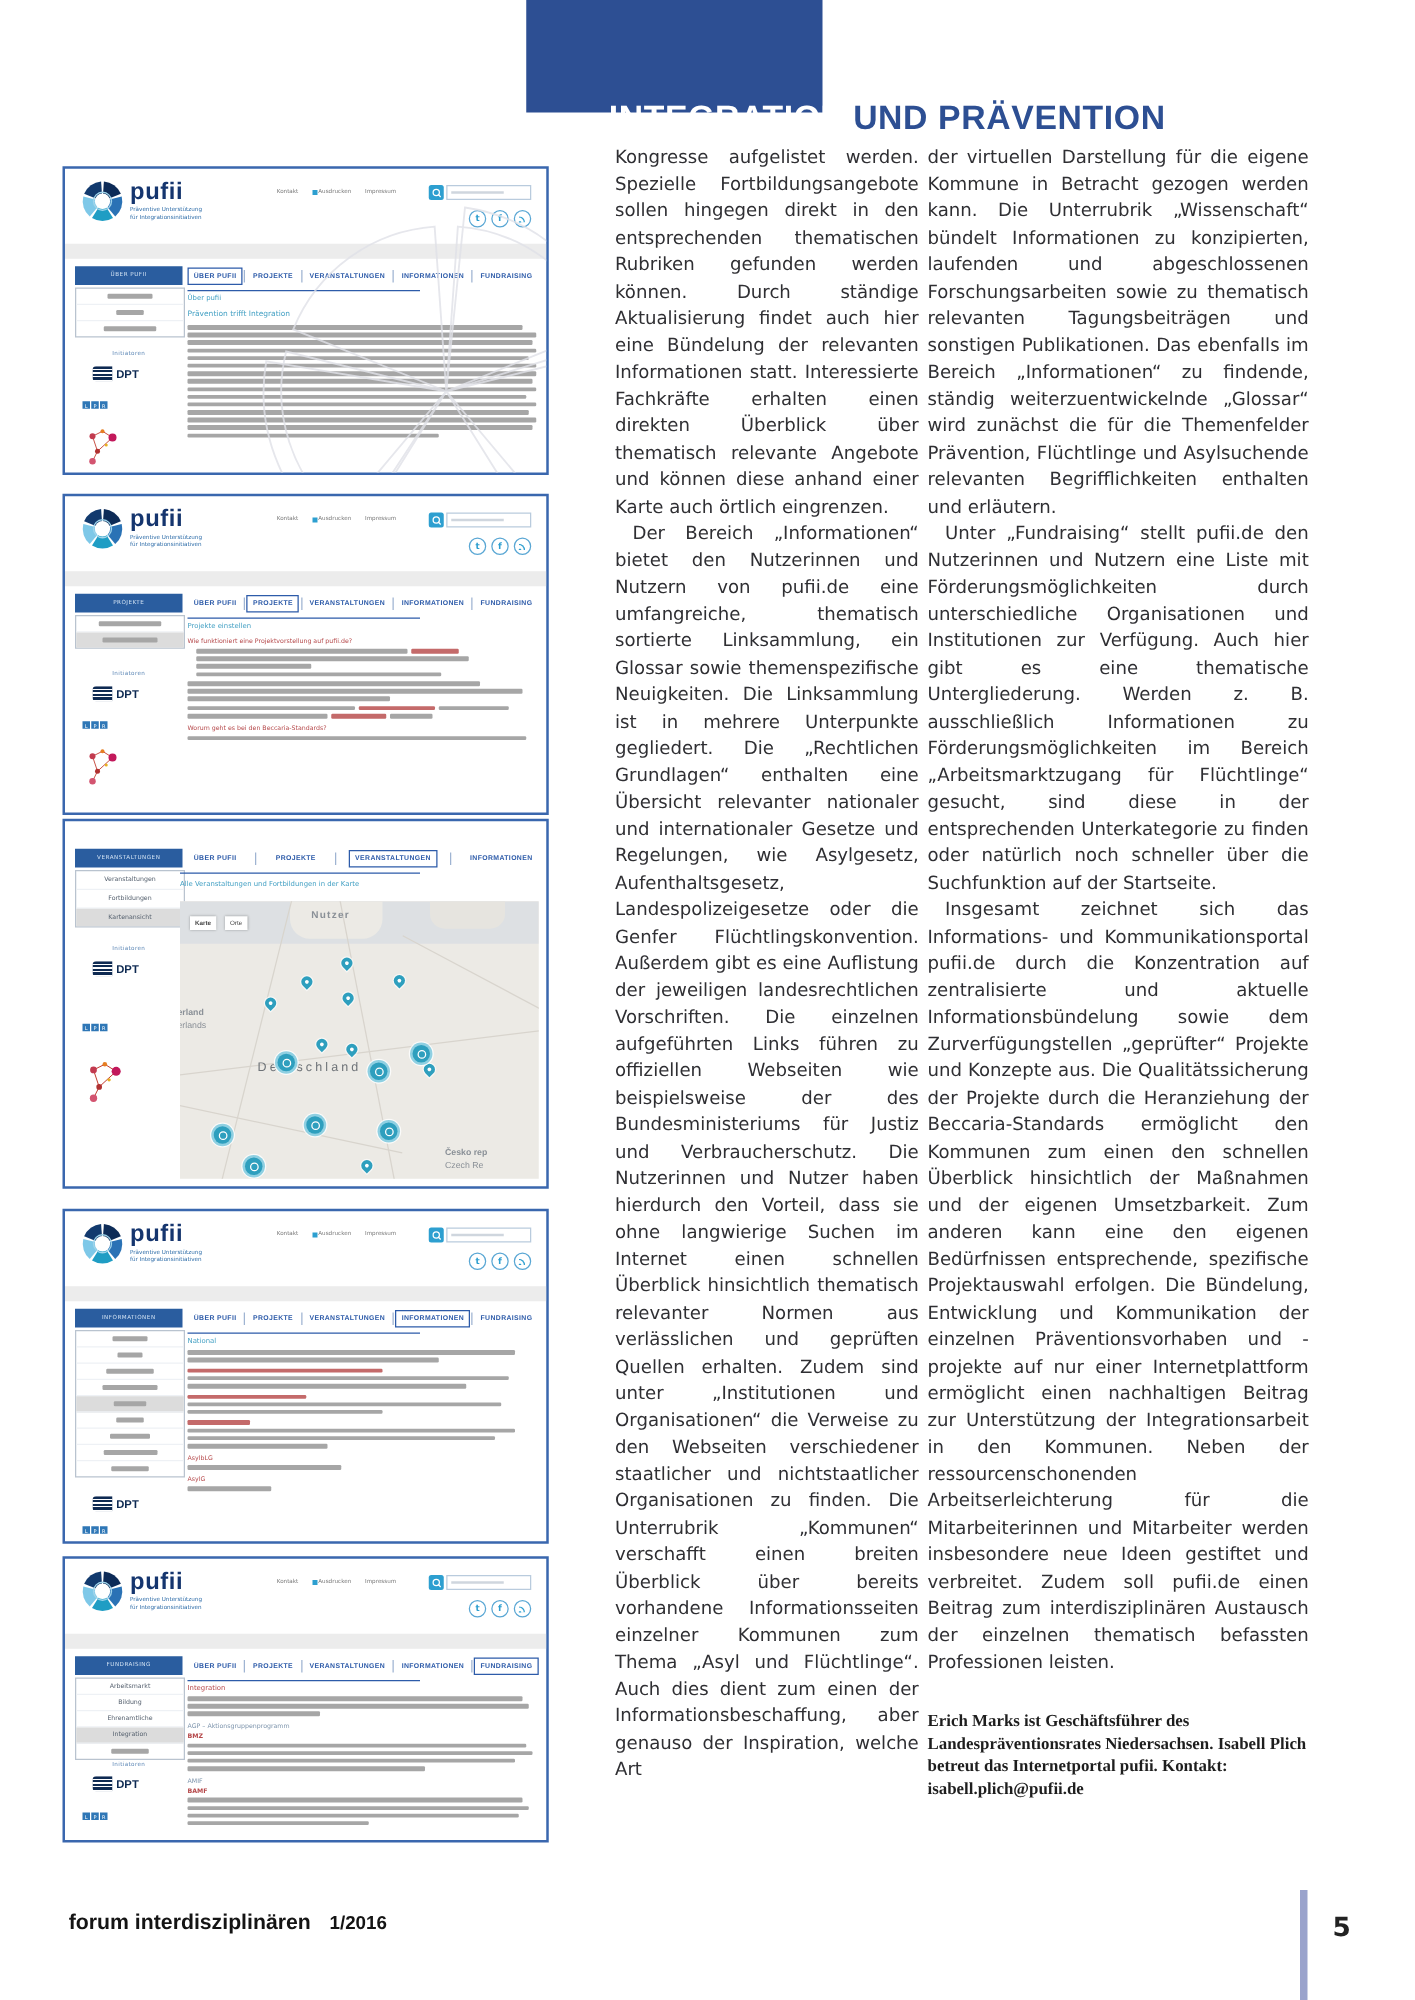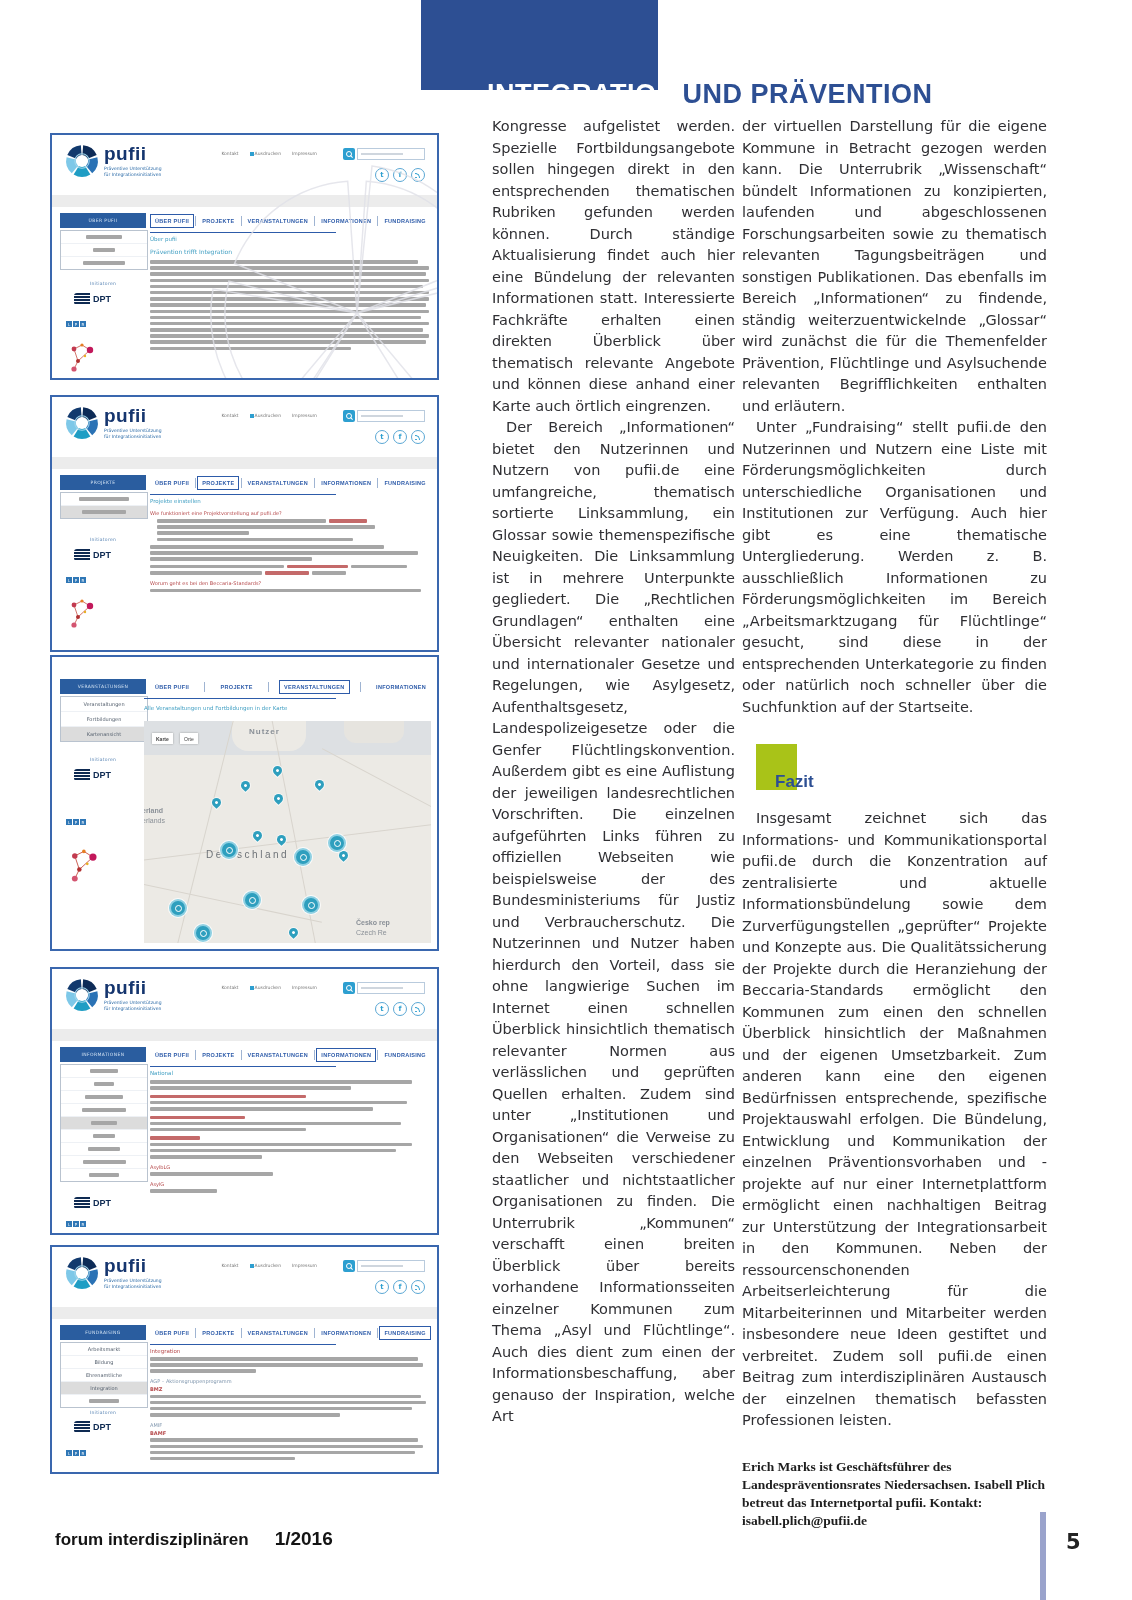--- a/index.html
+++ b/index.html
@@ -17,21 +17,21 @@
   p.body{margin:0;font-size:14.5px;line-height:21.5px;color:#2f2f33;text-align:justify;
     hyphens:auto;-webkit-hyphens:auto;overflow-wrap:break-word;}
   p.indent{text-indent:14px;}
   .fazit{position:relative;height:66px;margin-top:24px;}
   .fazit-sq{position:absolute;left:14px;top:2px;width:41px;height:46px;background:#a9c318;}
   .fazit-label{position:absolute;left:33px;top:30px;color:#2d4f93;font-weight:700;font-size:17px;font-family:"Liberation Sans",sans-serif;}
   .author{margin-top:26px;font-family:"Liberation Serif",serif;font-weight:700;font-size:13.5px;line-height:18px;color:#1e1e1e;}
 
   
   .foot-journal{position:absolute;left:55px;top:1528px;font-size:17px;font-weight:700;color:#141414;font-family:"Liberation Sans",sans-serif;}
-  .foot-issue{font-size:19px;margin-left:26px;}
+  .foot-issue{font-size:15px;margin-left:15px;}
   .foot-bar{position:absolute;left:1040px;top:1512px;width:6px;height:88px;background:#9aa3cc;}
   .foot-page{position:absolute;left:1066px;top:1530px;font-size:21px;font-weight:700;color:#222;}
 
   
   .shot{position:absolute;left:50px;width:385px;background:#fff;border:2px solid #3a67ae;overflow:hidden;}
   #shot1{top:133px;height:243px}
   #shot2{top:395px;height:253px}
   #shot3{top:655px;height:292px}
   #shot4{top:967px;height:264px}
   #shot5{top:1245px;height:225px}
@@ -663,24 +663,20 @@
 </figure>
 
 <div class="colA">
   <p class="body">Kongresse aufgelistet werden. Spezielle Fortbildungsangebote sollen hingegen direkt in den entsprechenden thematischen Rubriken gefunden werden können. Durch ständige Aktualisierung findet auch hier eine Bündelung der relevanten Informationen statt. Interessierte Fachkräfte erhalten einen direkten Überblick über thematisch relevante Angebote und können diese anhand einer Karte auch örtlich eingrenzen.</p>
   <p class="body indent">Der Bereich „Informationen“ bietet den Nutzerinnen und Nutzern von pufii.de eine umfangreiche, thematisch sortierte Linksammlung, ein Glossar sowie themenspezifische Neuigkeiten. Die Linksammlung ist in mehrere Unterpunkte gegliedert. Die „Rechtlichen Grundlagen“ enthalten eine Übersicht relevanter nationaler und internationaler Gesetze und Regelungen, wie Asylgesetz, Aufenthaltsgesetz, Landespolizeigesetze oder die Genfer Flüchtlingskonvention. Außerdem gibt es eine Auflistung der jeweiligen landesrechtlichen Vorschriften. Die einzelnen aufgeführten Links führen zu offiziellen Webseiten wie beispielsweise der des Bundesministeriums für Justiz und Verbraucherschutz. Die Nutzerinnen und Nutzer haben hierdurch den Vorteil, dass sie ohne langwierige Suchen im Internet einen schnellen Überblick hinsichtlich thematisch relevanter Normen aus verlässlichen und geprüften Quellen erhalten. Zudem sind unter „Institutionen und Organisationen“ die Verweise zu den Webseiten verschiedener staatlicher und nichtstaatlicher Organisationen zu finden. Die Unterrubrik „Kommunen“ verschafft einen breiten Überblick über bereits vorhandene Informationsseiten einzelner Kommunen zum Thema „Asyl und Flüchtlinge“. Auch dies dient zum einen der Informationsbeschaffung, aber genauso der Inspiration, welche Art</p>
 </div>
 
 <div class="colB">
   <p class="body">der virtuellen Darstellung für die eigene Kommune in Betracht gezogen werden kann. Die Unterrubrik „Wissenschaft“ bündelt Informationen zu konzipierten, laufenden und abgeschlossenen Forschungsarbeiten sowie zu thematisch relevanten Tagungsbeiträgen und sonstigen Publikationen. Das ebenfalls im Bereich „Informationen“ zu findende, ständig weiterzuentwickelnde „Glossar“ wird zunächst die für die Themenfelder Prävention, Flüchtlinge und Asylsuchende relevanten Begrifflichkeiten enthalten und erläutern.</p>
   <p class="body indent">Unter „Fundraising“ stellt pufii.de den Nutzerinnen und Nutzern eine Liste mit Förderungsmöglichkeiten durch unterschiedliche Organisationen und Institutionen zur Verfügung. Auch hier gibt es eine thematische Untergliederung. Werden z. B. ausschließlich Informationen zu Förderungsmöglichkeiten im Bereich „Arbeitsmarktzugang für Flüchtlinge“ gesucht, sind diese in der entsprechenden Unterkategorie zu finden oder natürlich noch schneller über die Suchfunktion auf der Startseite.</p>
-  <div class="fazit">
-    <span class="fazit-sq"></span>
-    <span class="fazit-label">Fazit</span>
-  </div>
   <p class="body indent">Insgesamt zeichnet sich das Informations- und Kommunikationsportal pufii.de durch die Konzentration auf zentralisierte und aktuelle Informationsbündelung sowie dem Zurverfügungstellen „geprüfter“ Projekte und Konzepte aus. Die Qualitätssicherung der Projekte durch die Heranziehung der Beccaria-Standards ermöglicht den Kommunen zum einen den schnellen Überblick hinsichtlich der Maßnahmen und der eigenen Umsetzbarkeit. Zum anderen kann eine den eigenen Bedürfnissen entsprechende, spezifische Projektauswahl erfolgen. Die Bündelung, Entwicklung und Kommunikation der einzelnen Präventionsvorhaben und -projekte auf nur einer Internetplattform ermöglicht einen nachhaltigen Beitrag zur Unterstützung der Integrationsarbeit in den Kommunen. Neben der ressourcenschonenden Arbeitserleichterung für die Mitarbeiterinnen und Mitarbeiter werden insbesondere neue Ideen gestiftet und verbreitet. Zudem soll pufii.de einen Beitrag zum interdisziplinären Austausch der einzelnen thematisch befassten Professionen leisten.</p>
   <p class="author">Erich Marks ist Geschäftsführer des Landespräventionsrates Niedersachsen. Isabell Plich betreut das Internetportal pufii. Kontakt: isabell.plich@pufii.de</p>
 </div>
 
 <div class="foot-journal">
   <span>forum interdisziplinären</span><span class="foot-issue">1/2016</span>
 </div>
 <div class="foot-bar"></div>
 <div class="foot-page">5</div>
 

